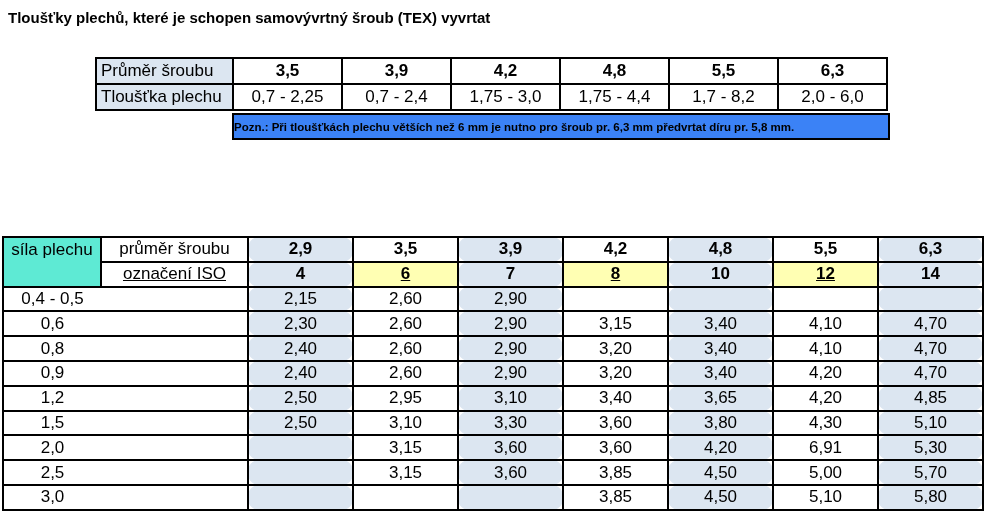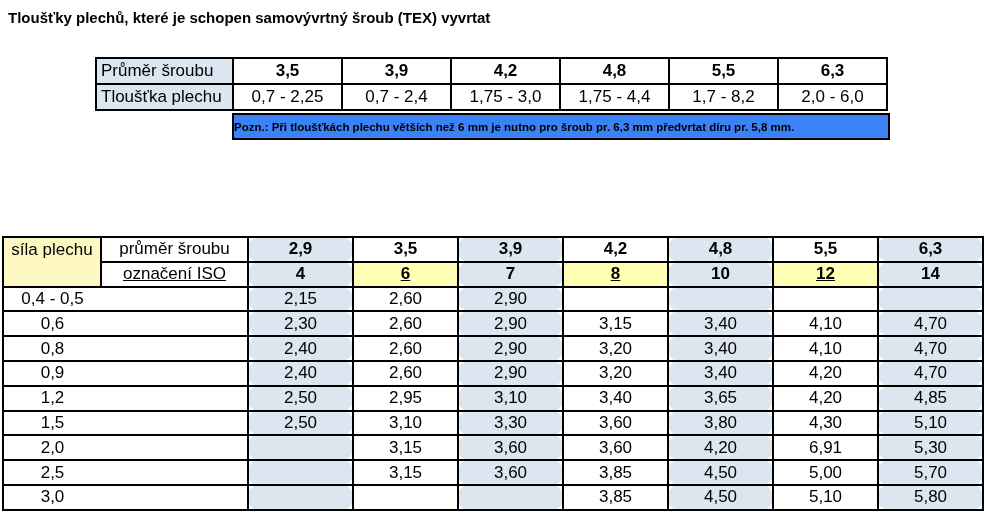--- a/index.html
+++ b/index.html
@@ -40,21 +40,21 @@
     white-space: nowrap;
   }
 
   
   #t2 { left: 2px; top: 236px; }
   #t2 td { height: 25px; }
   #t2 tbody td { height: 24.8px; }
   #t2 .hdr { font-weight: bold; }
   .c-blue  { background: var(--blue); border-radius: 11px; }
   .c-yellow{ background: var(--yel); text-decoration: underline; }
-  .corner  { vertical-align: top; text-align: center; background: #fef9c3; line-height: 24px; }
+  .corner  { vertical-align: top; text-align: center; background: #5eead4; line-height: 24px; }
   .sublbl  { text-align: center; background: #fff; }
   .rowlbl  { text-align: left; background: #fff; }
   .rowlbl span { display: inline-block; width: 97px; text-align: center; }
 </style>
 </head>
 <body>
 
 <div class="page">
 
   <div class="title" id="title1">Tloušťky plechů, které je schopen samovývrtný šroub (TEX) vyvrtat</div>

